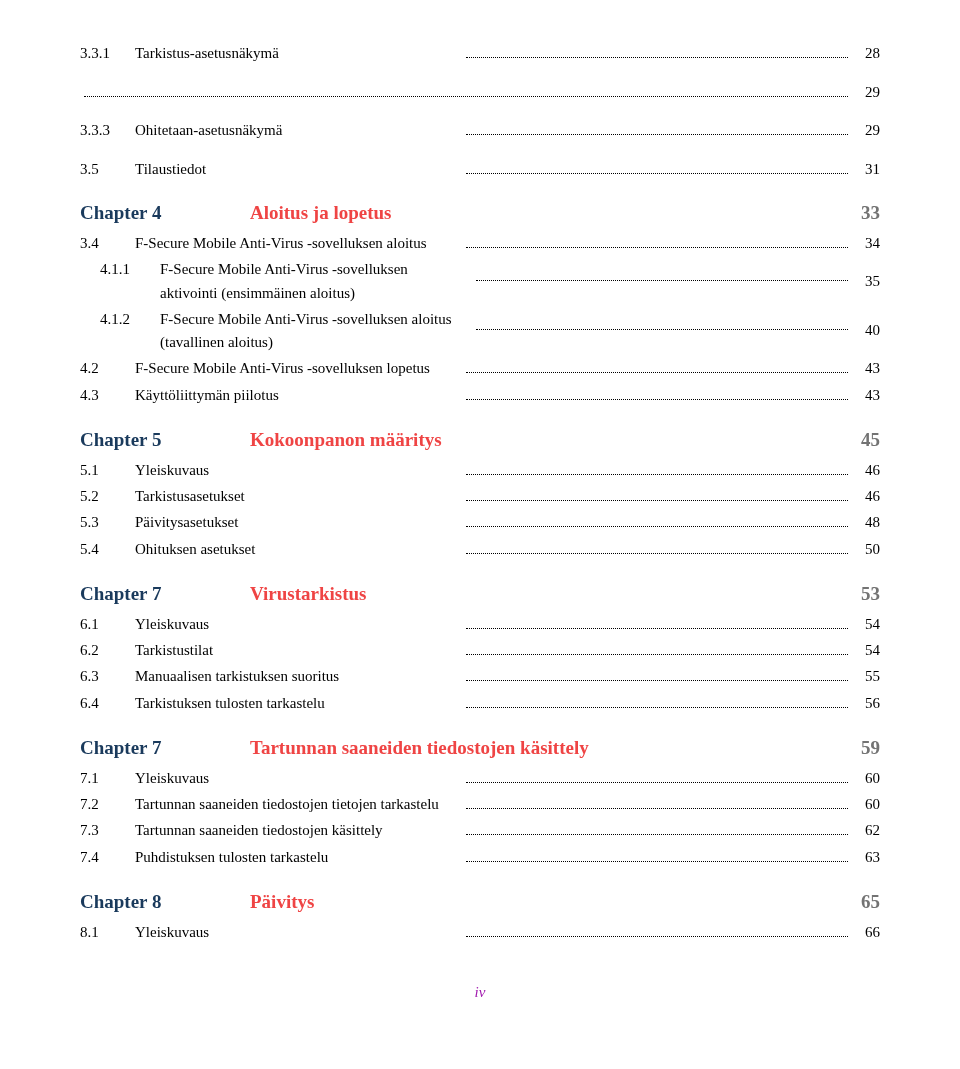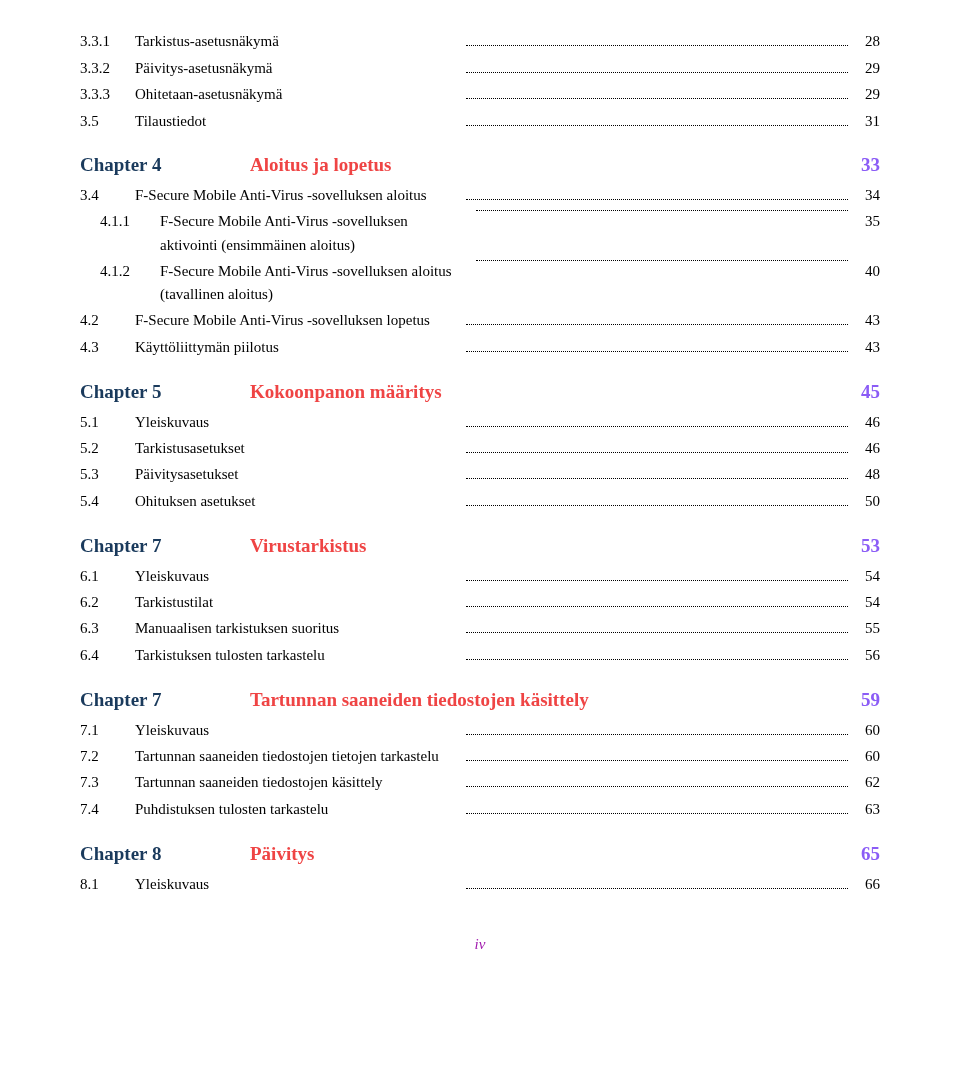--- a/index.html
+++ b/index.html
@@ -45,20 +45,21 @@
     .toc-entry .dots {
       flex: 1;
       border-bottom: 1px dotted #000;
       margin: 0 4px 3px 4px;
       min-width: 20px;
     }
 
     .toc-entry .entry-page {
       min-width: 28px;
       text-align: right;
+      margin-top: 12px;
     }
 
     .chapter-heading {
       display: flex;
       justify-content: space-between;
       align-items: baseline;
       margin-top: 22px;
       margin-bottom: 8px;
     }
 
@@ -79,21 +80,21 @@
     .chapter-heading .chapter-title {
       font-size: 19px;
       font-weight: bold;
       color: #ef4444;
       flex: 1;
     }
 
     .chapter-heading .chapter-page {
       font-size: 19px;
       font-weight: bold;
-      color: #8b5cf6;
+      color: #737373;
     }
 
     .sub-entry {
       display: flex;
       justify-content: space-between;
       align-items: baseline;
       margin-bottom: 3px;
       padding-left: 0px;
       line-height: 1.55;
     }
@@ -122,21 +123,21 @@
     }
 
     .sub-entry .sub-page {
       min-width: 28px;
       text-align: right;
     }
 
     .sub-sub-entry {
       display: flex;
       justify-content: space-between;
-      align-items: flex-start;
+      align-items: center;
       margin-bottom: 3px;
       padding-left: 20px;
       line-height: 1.55;
     }
 
     .sub-sub-entry .ss-left {
       display: flex;
       align-items: baseline;
       flex: 1;
     }
@@ -180,24 +181,20 @@
 <div class="top-entries">
   <div class="toc-entry">
     <div class="entry-left">
       <span class="entry-number">3.3.1</span>
       <span class="entry-title">Tarkistus-asetusnäkymä</span>
     </div>
     <span class="dots"></span>
     <span class="entry-page">28</span>
   </div>
   <div class="toc-entry">
-    <div class="entry-left">
-      <span class="entry-number">3.3.2</span>
-      <span class="entry-title">Päivitys-asetusnäkymä</span>
-    </div>
     <span class="dots"></span>
     <span class="entry-page">29</span>
   </div>
   <div class="toc-entry">
     <div class="entry-left">
       <span class="entry-number">3.3.3</span>
       <span class="entry-title">Ohitetaan-asetusnäkymä</span>
     </div>
     <span class="dots"></span>
     <span class="entry-page">29</span>

